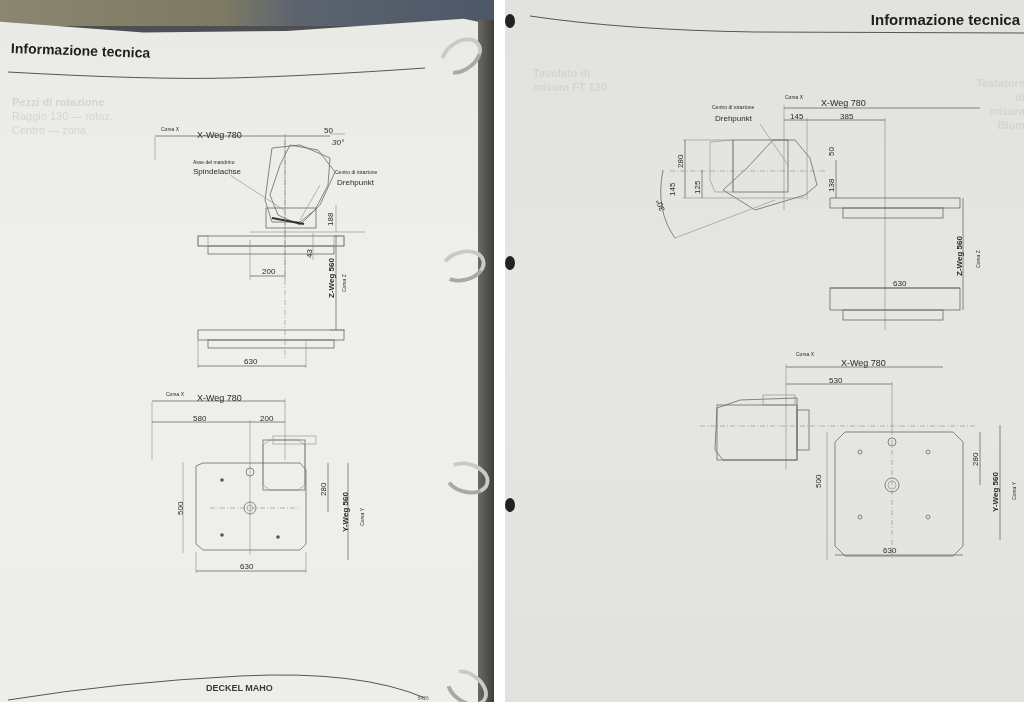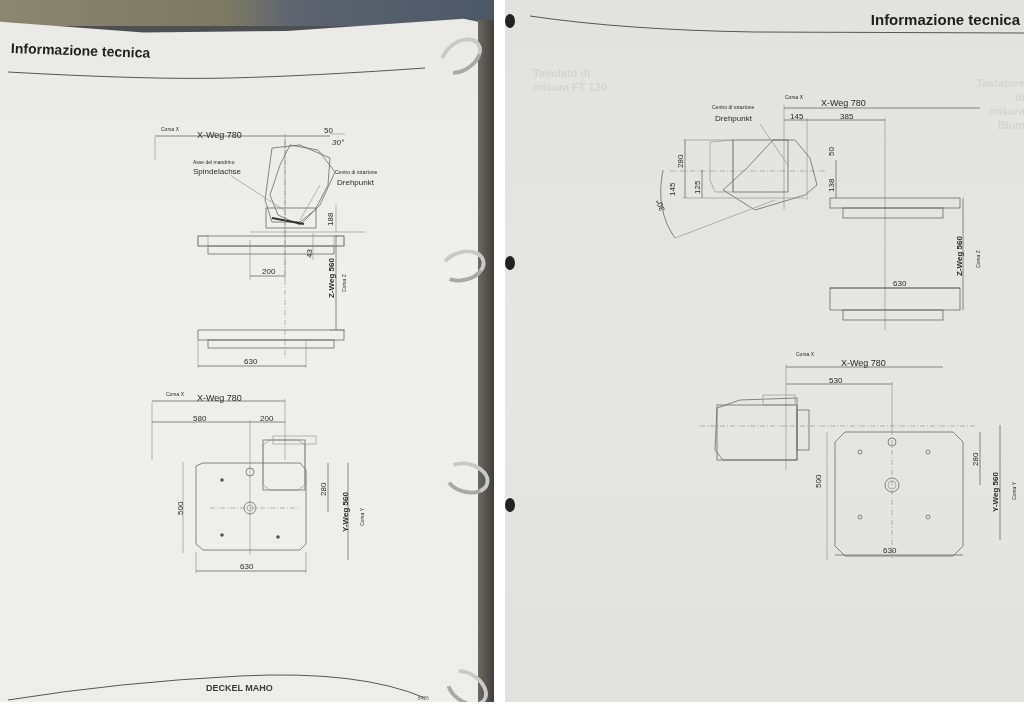--- a/index.html
+++ b/index.html
@@ -50,20 +50,25 @@
   <div class="desk-top"></div>
   <div class="binder-strip"></div>
   <div class="page-left"></div>
 
   <div class="title" id="left-title">Informazione tecnica</div>
   <svg class="drw" width="494" height="721">
     <path d="M8 72 Q 150 80 230 78 T 425 68" stroke="#555" stroke-width="1" fill="none"></path>
     <path d="M8 700 Q 120 682 240 676 T 425 698" stroke="#555" stroke-width="1" fill="none"></path>
   </svg>
 
+  <div class="ghost" style="left:12px;top:95px;">
+    <div>Pezzi di rotazione</div>
+    <div style="font-weight:normal">Raggio 130 — rotaz.</div>
+    <div style="font-weight:normal">Centro — zona</div>
+  </div>
 
   <svg class="drw" width="494" height="721">
 
     <line class="ln-thin" x1="155" y1="137" x2="155" y2="160"></line>
     <line class="ln" x1="155" y1="136" x2="330" y2="136"></line>
     <line class="ln-thin" x1="285" y1="134" x2="285" y2="240"></line>
     <line class="ln-thin" x1="330" y1="134" x2="345" y2="134"></line>
 
     <polygon class="ln" points="272,148 300,145 330,158 328,185 315,210 300,222 272,222 265,200"></polygon>
     <polygon class="ln" points="290,145 318,150 335,172 320,205 300,225 278,215 270,195 280,165"></polygon>

